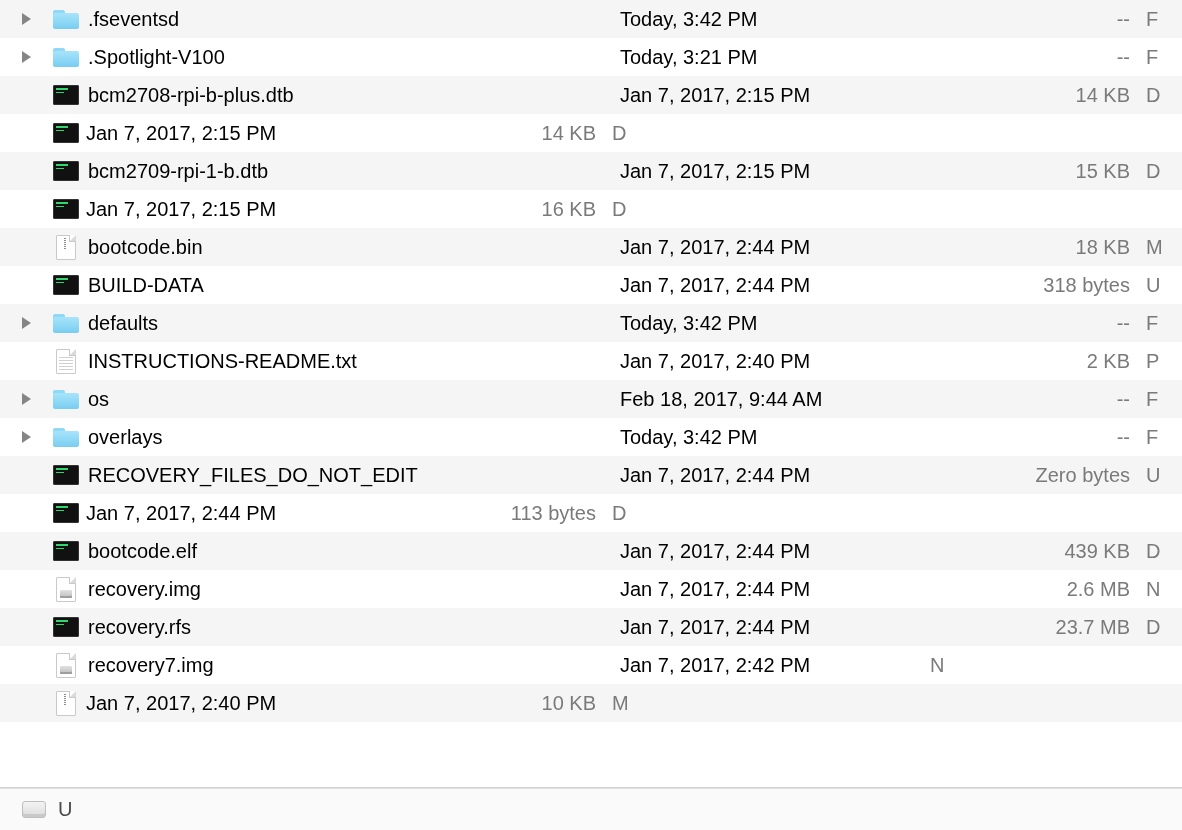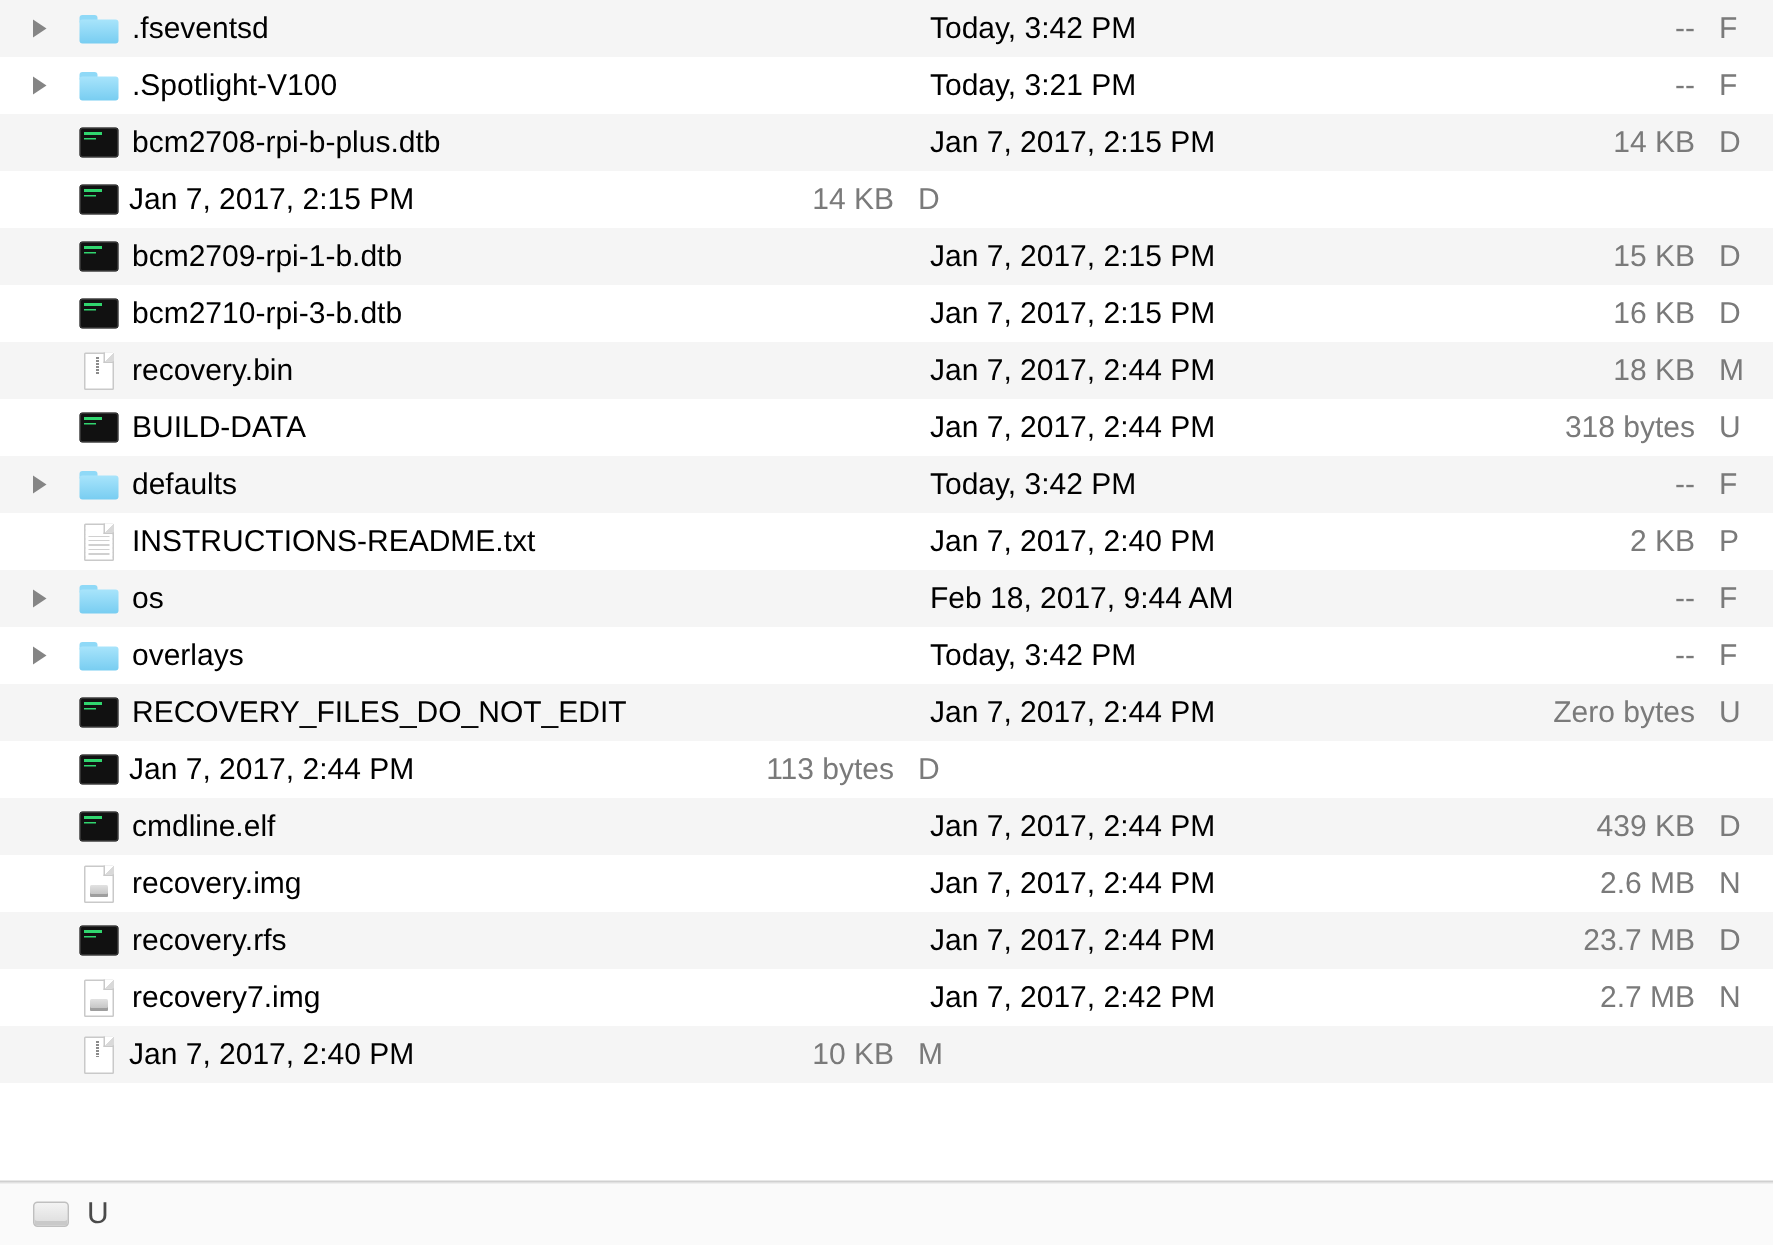--- a/index.html
+++ b/index.html
@@ -301,33 +301,32 @@
         <div class="col-size">15 KB</div>
         <div class="col-kind">D</div>
       </div>
       <div class="row odd">
         <div class="col-disclosure"></div>
         <div class="col-icon">
           <span class="icon-wrap">
             <span class="terminal-icon"></span>
           </span>
         </div>
-        <div class="col-name">bcm2710-rpi-3-b.dtb</div>
         <div class="col-date">Jan 7, 2017, 2:15 PM</div>
         <div class="col-size">16 KB</div>
         <div class="col-kind">D</div>
       </div>
       <div class="row even">
         <div class="col-disclosure"></div>
         <div class="col-icon">
           <span class="icon-wrap">
             <span class="page-icon zip"></span>
           </span>
         </div>
-        <div class="col-name">recovery.bin</div>
+        <div class="col-name">bootcode.bin</div>
         <div class="col-date">Jan 7, 2017, 2:44 PM</div>
         <div class="col-size">18 KB</div>
         <div class="col-kind">M</div>
       </div>
       <div class="row odd">
         <div class="col-disclosure"></div>
         <div class="col-icon">
           <span class="icon-wrap">
             <span class="terminal-icon"></span>
           </span>
@@ -414,21 +413,21 @@
         <div class="col-size">113 bytes</div>
         <div class="col-kind">D</div>
       </div>
       <div class="row even">
         <div class="col-disclosure"></div>
         <div class="col-icon">
           <span class="icon-wrap">
             <span class="terminal-icon"></span>
           </span>
         </div>
-        <div class="col-name">cmdline.elf</div>
+        <div class="col-name">bootcode.elf</div>
         <div class="col-date">Jan 7, 2017, 2:44 PM</div>
         <div class="col-size">439 KB</div>
         <div class="col-kind">D</div>
       </div>
       <div class="row odd">
         <div class="col-disclosure"></div>
         <div class="col-icon">
           <span class="icon-wrap">
             <span class="disk-icon"></span>
           </span>
@@ -452,21 +451,20 @@
       </div>
       <div class="row odd">
         <div class="col-disclosure"></div>
         <div class="col-icon">
           <span class="icon-wrap">
             <span class="disk-icon"></span>
           </span>
         </div>
         <div class="col-name">recovery7.img</div>
         <div class="col-date">Jan 7, 2017, 2:42 PM</div>
-        <div class="col-size">2.7 MB</div>
         <div class="col-kind">N</div>
       </div>
       <div class="row even">
         <div class="col-disclosure"></div>
         <div class="col-icon">
           <span class="icon-wrap">
             <span class="page-icon zip"></span>
           </span>
         </div>
         <div class="col-date">Jan 7, 2017, 2:40 PM</div>

